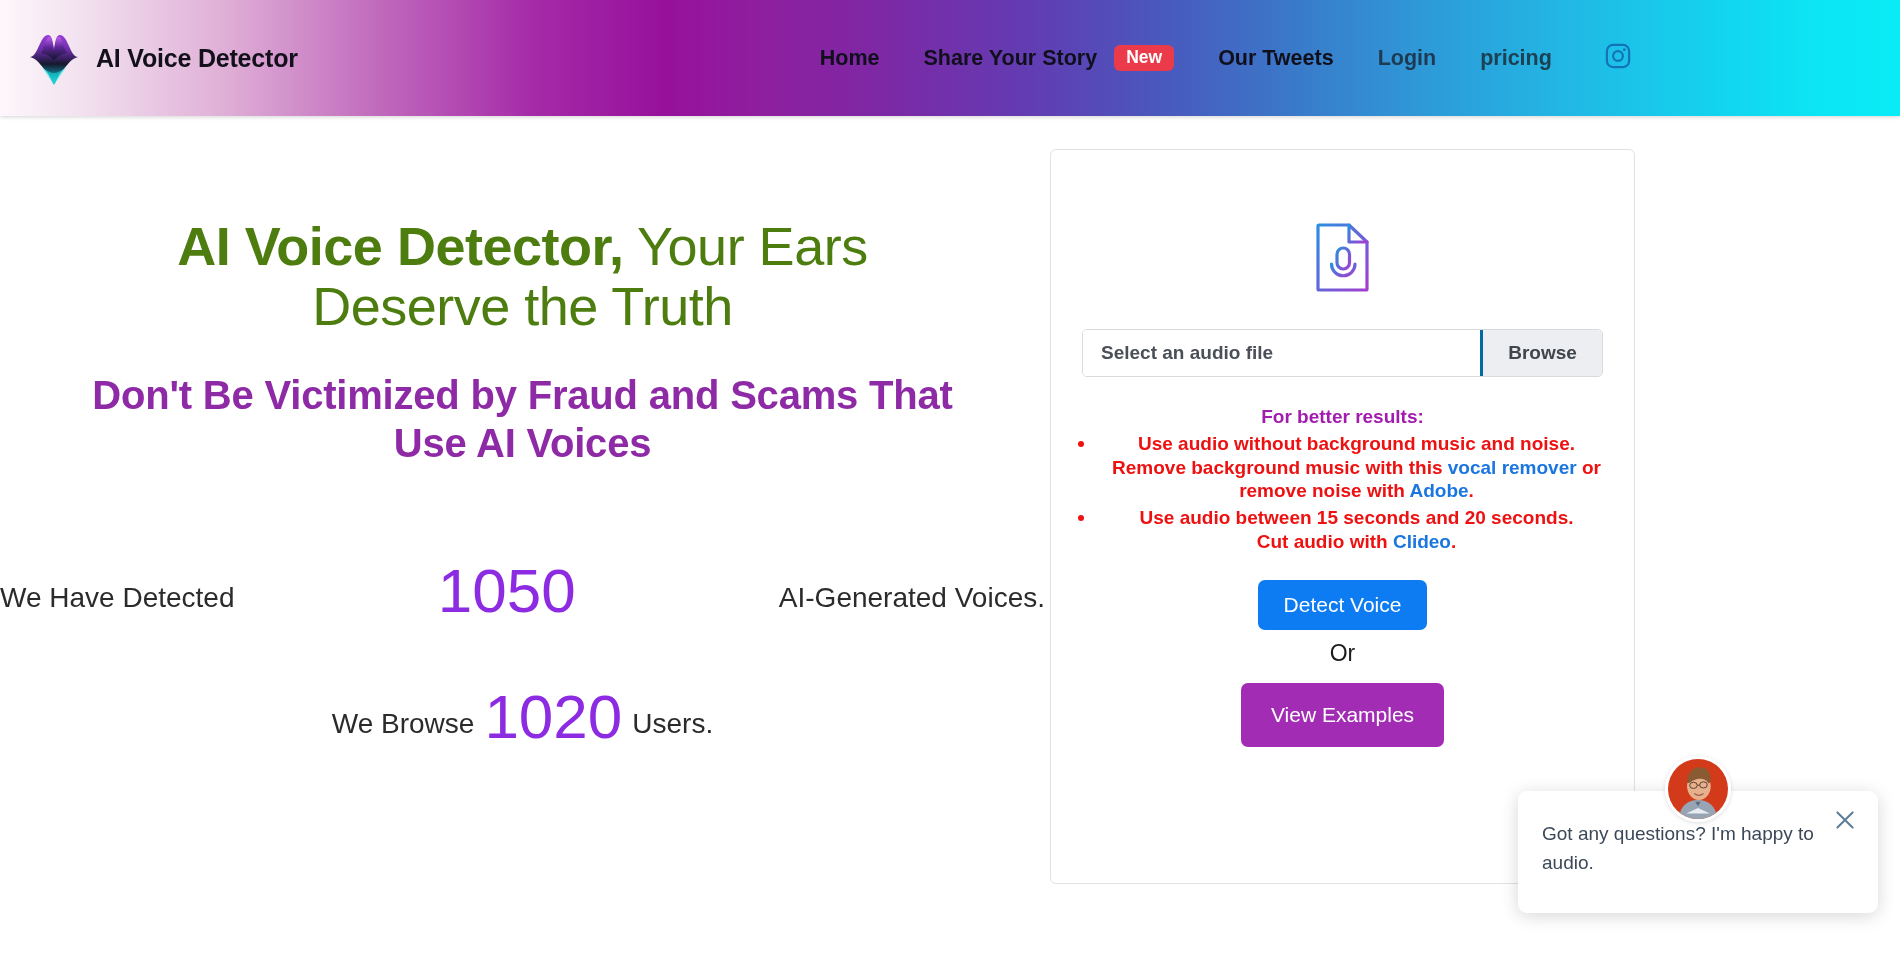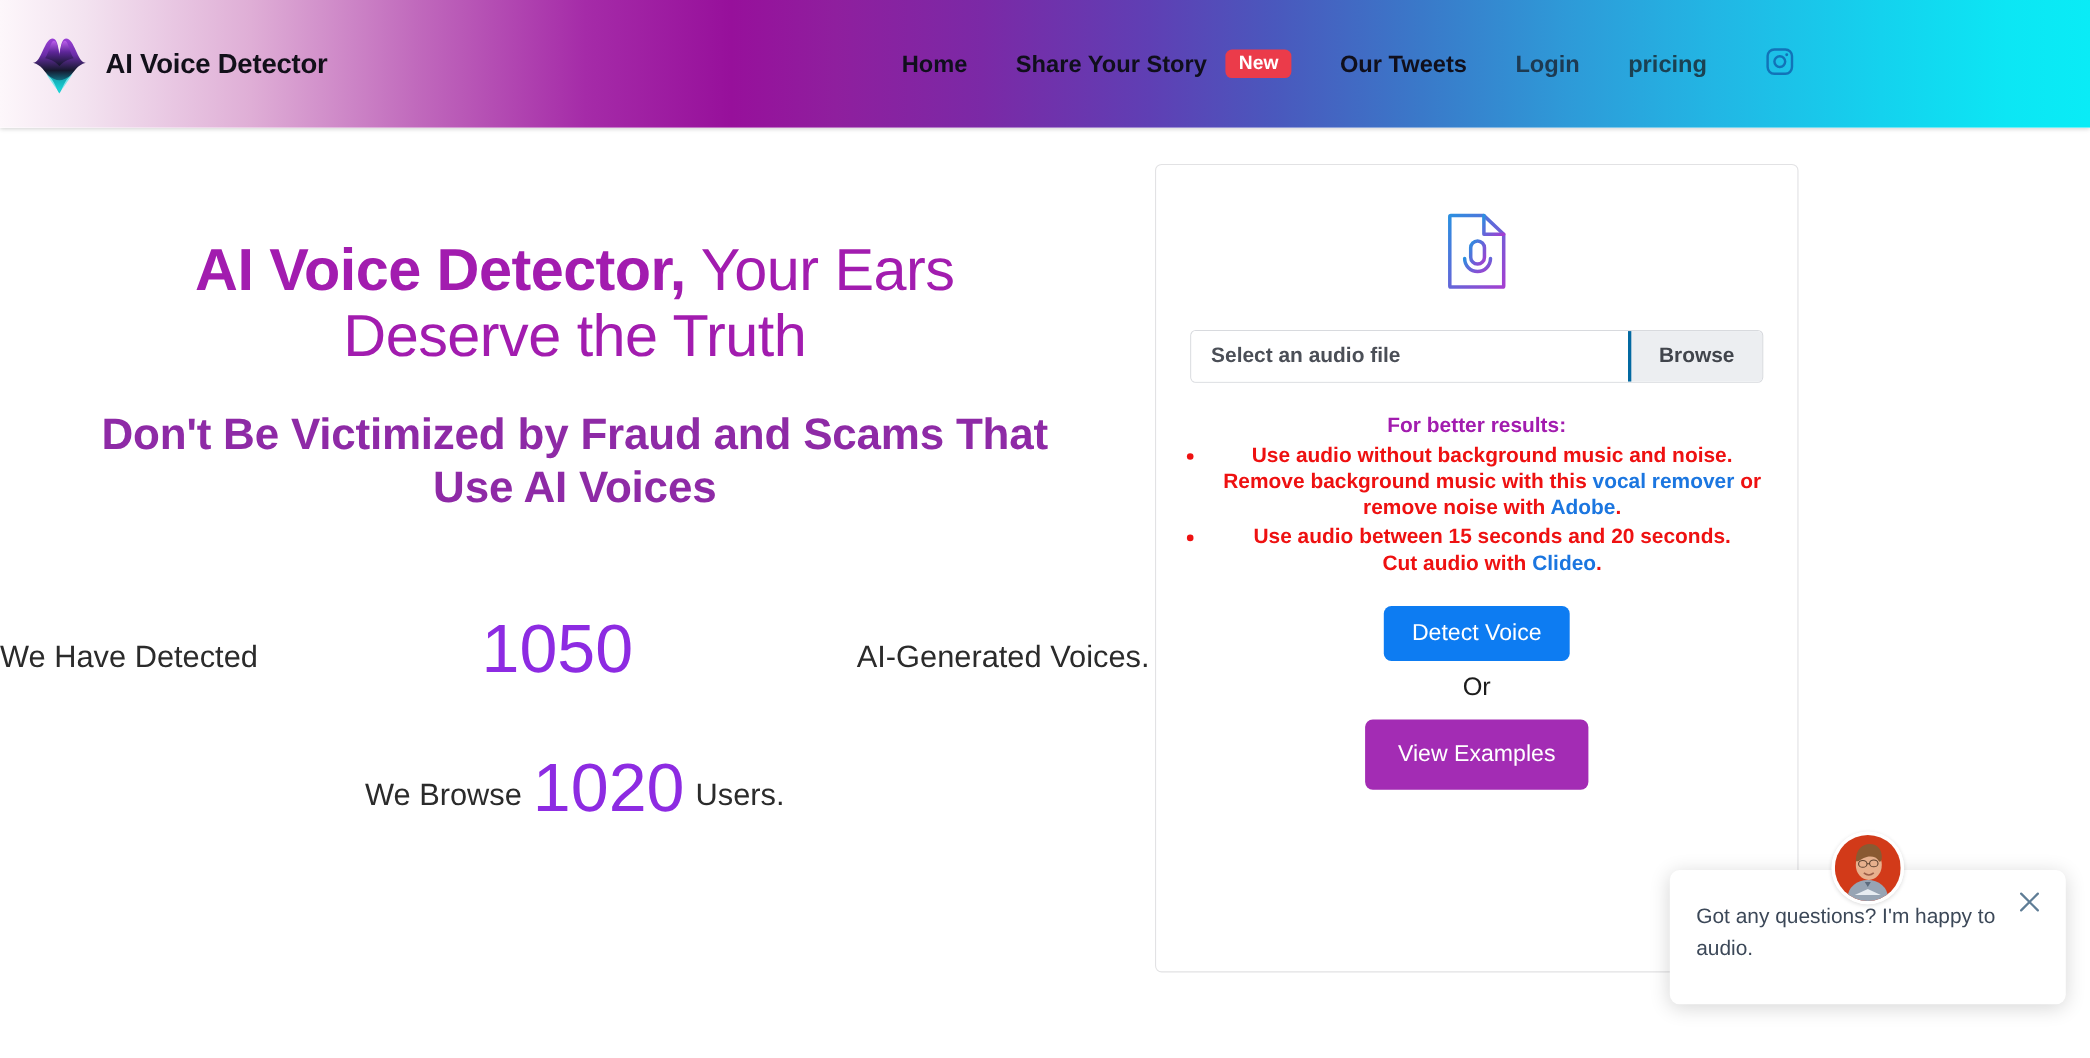--- a/index.html
+++ b/index.html
@@ -101,21 +101,21 @@
     left: 0; top: 0;
     width: 1045px;
     padding-top: 100px;
     text-align: center;
   }
   .hero-title {
     margin: 0 auto;
     width: 840px;
     font-size: 54px;
     line-height: 1.12;
-    color: #a21caf;
+    color: #4d7c0f;
     font-weight: 400;
     letter-spacing: -0.5px;
   }
   .hero-title .strong { font-weight: 700; }
 
   .hero-sub {
     margin: 34px auto 0 auto;
     width: 900px;
     font-size: 40px;
     line-height: 1.2;
@@ -147,21 +147,21 @@
 
   
   .card {
     position: absolute;
     left: 1050px; top: 33px;
     width: 585px;
     height: 735px;
     border: 1px solid #e2e2e4;
     border-radius: 6px;
     background: #ffffff;
-    padding-top: 42px;
+    padding-top: 71px;
   }
   .doc-icon-wrap { display: flex; justify-content: center; }
 
   .file-row {
     display: flex;
     margin: 36px 31px 0 31px;
     height: 48px;
     border: 1px solid #d8dade;
     border-radius: 5px;
     overflow: hidden;

